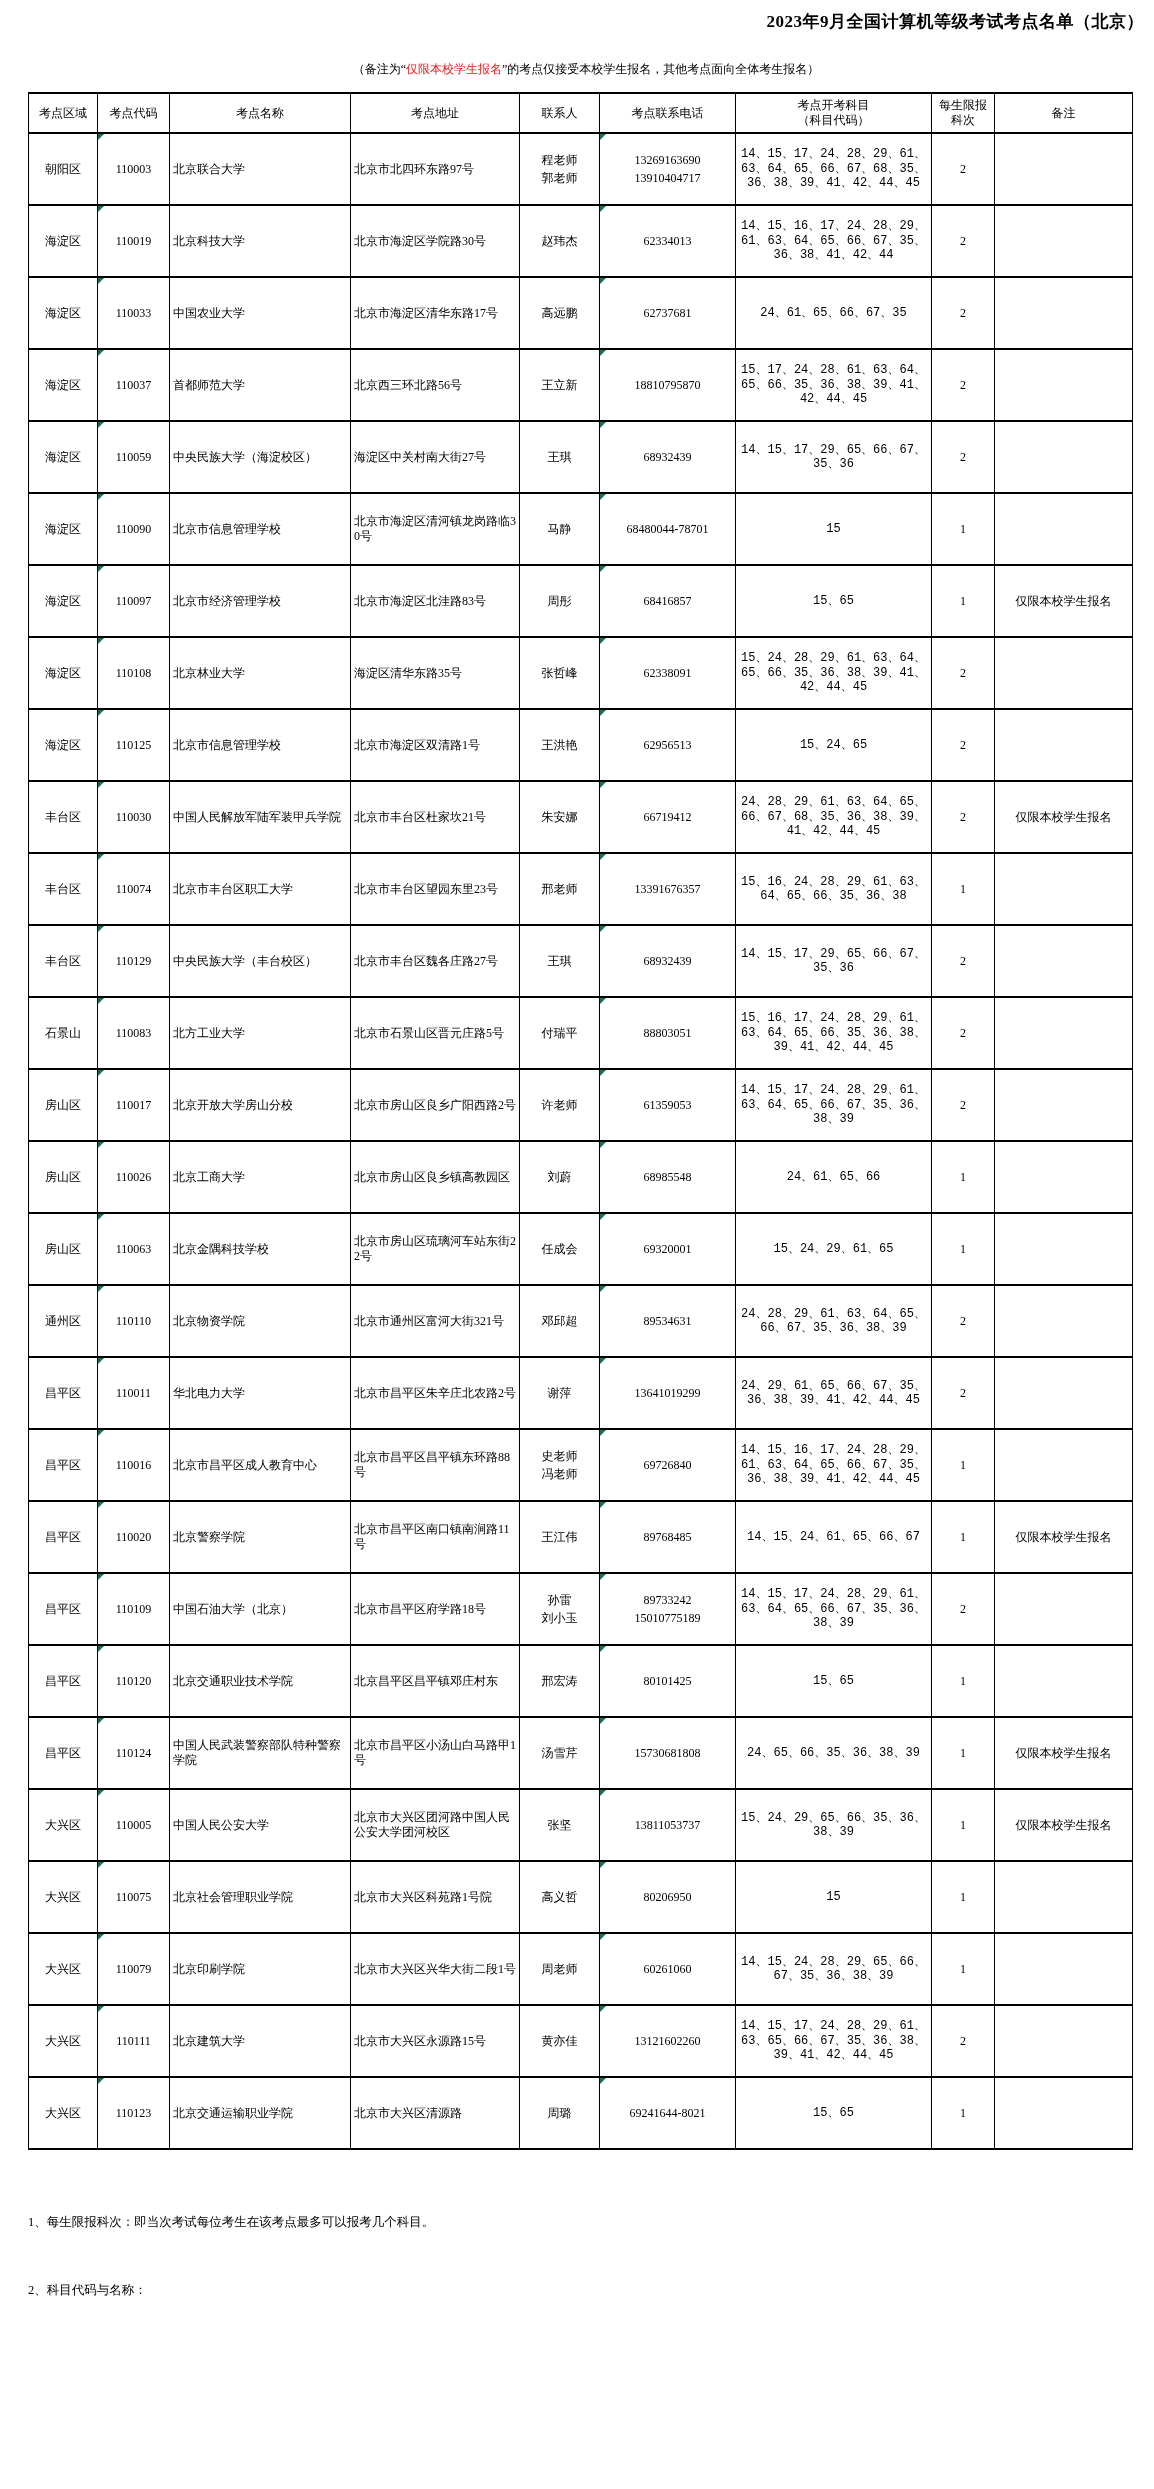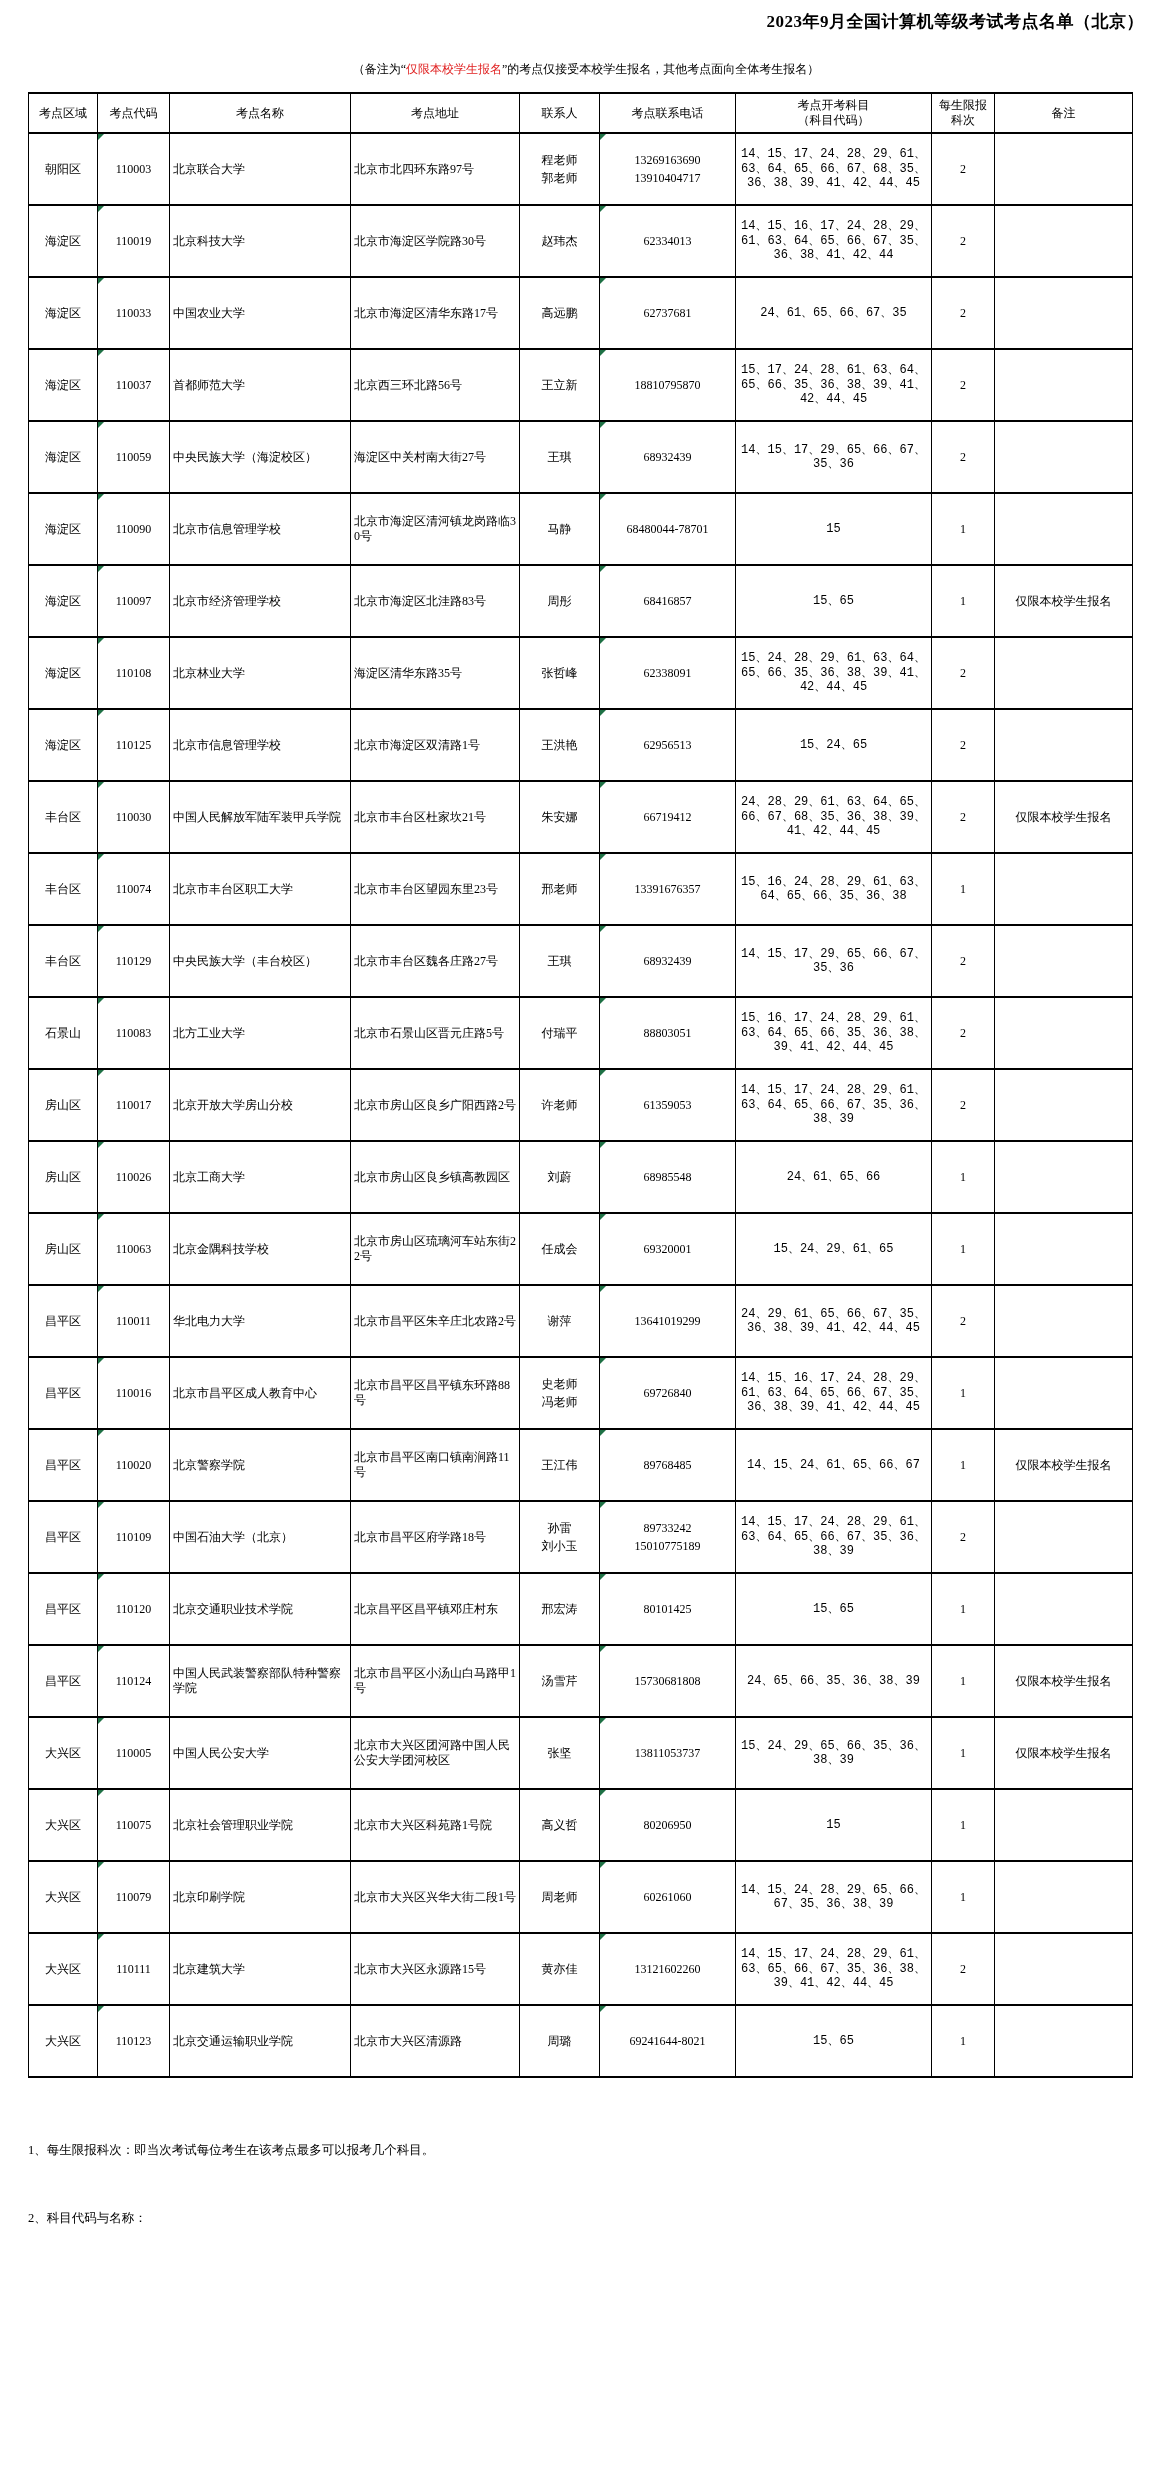--- a/index.html
+++ b/index.html
@@ -301,20 +301,31 @@
       <td class="c-code"><i class="tri"></i><span>110063</span></td>
       <td class="c-name">北京金隅科技学校</td>
       <td class="c-address">北京市房山区琉璃河车站东街22号</td>
       <td class="c-contact">任成会</td>
       <td class="c-phone"><i class="tri"></i><span>69320001</span></td>
       <td class="c-subjects">15、24、29、61、65</td>
       <td class="c-limit">1</td>
       <td class="c-remark"></td>
     </tr>
 
+    <tr>
+      <td class="c-district">通州区</td>
+      <td class="c-code"><i class="tri"></i><span>110110</span></td>
+      <td class="c-name">北京物资学院</td>
+      <td class="c-address">北京市通州区富河大街321号</td>
+      <td class="c-contact">邓邱超</td>
+      <td class="c-phone"><i class="tri"></i><span>89534631</span></td>
+      <td class="c-subjects">24、28、29、61、63、64、65、66、67、35、36、38、39</td>
+      <td class="c-limit">2</td>
+      <td class="c-remark"></td>
+    </tr>
 
 
     <tr>
       <td class="c-district">昌平区</td>
       <td class="c-code"><i class="tri"></i><span>110011</span></td>
       <td class="c-name">华北电力大学</td>
       <td class="c-address">北京市昌平区朱辛庄北农路2号</td>
       <td class="c-contact">谢萍</td>
       <td class="c-phone"><i class="tri"></i><span>13641019299</span></td>
       <td class="c-subjects">24、29、61、65、66、67、35、36、38、39、41、42、44、45</td>

